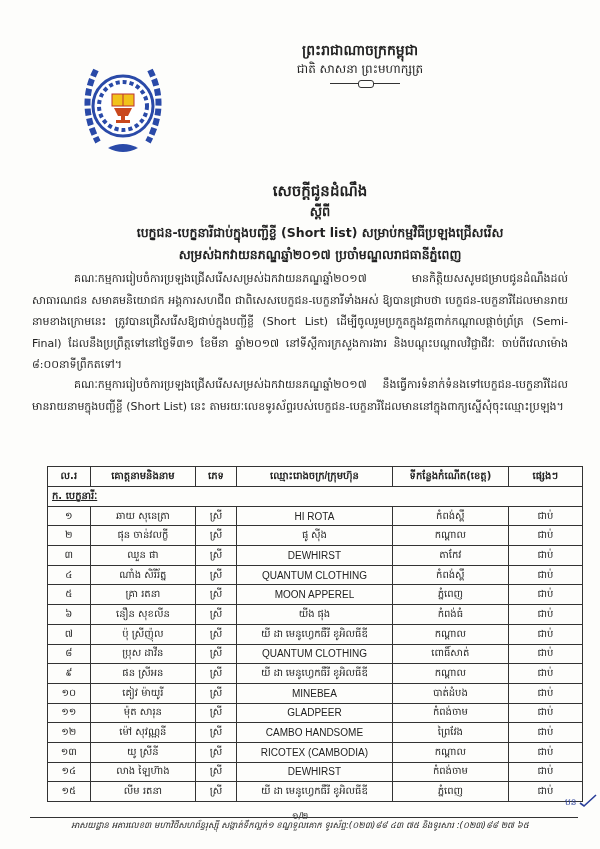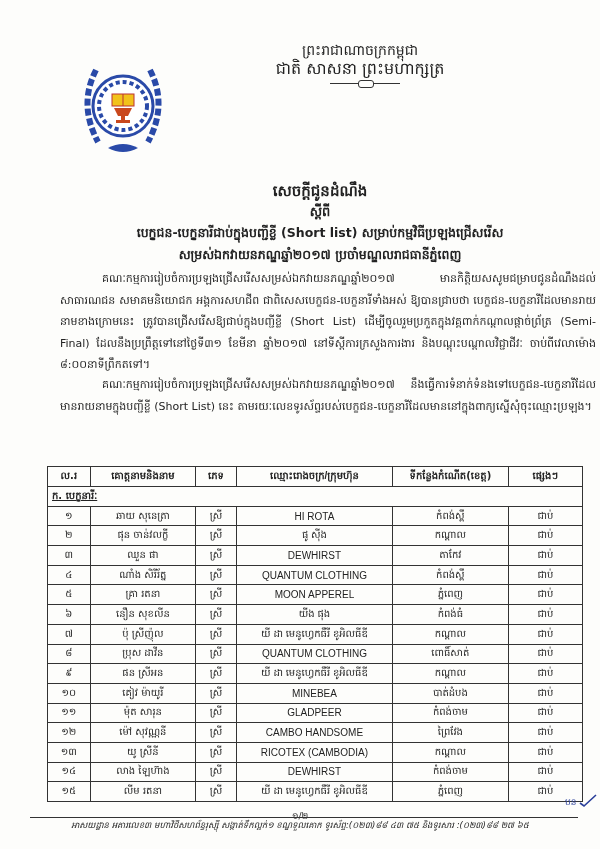--- a/index.html
+++ b/index.html
@@ -8,36 +8,36 @@
       background: #fdfdfb;
       font-family: "DejaVu Sans", sans-serif;
       color: #222;
       position: relative;
     }
     .page { position: absolute; inset: 0; }
     .kingdom {
       position: absolute; left: 0; width: 600px; top: 40px;
       text-align: center;
     }
-    .kingdom .k1 { font-size: 14px; font-weight: normal; line-height: 20px; margin-left: 120px; }
-    .kingdom .k2 { font-size: 16px; line-height: 18px; margin-left: 120px; }
+    .kingdom .k1 { font-size: 14px; font-weight: bold; line-height: 20px; margin-left: 120px; }
+    .kingdom .k2 { font-size: 12px; line-height: 18px; margin-left: 120px; }
     .kingdom .orn { margin: 2px auto 0; margin-left: 330px; width: 70px; height: 6px; position: relative; }
     .kingdom .orn::before { content: ""; position: absolute; left: 0; right: 0; top: 3px; border-top: 1px solid #333; }
     .kingdom .orn::after { content: ""; position: absolute; left: 28px; width: 14px; top: 0; height: 6px; border: 1px solid #333; border-radius: 3px; background: #fdfdfb; }
 
     .logo { position: absolute; left: 76px; top: 60px; width: 94px; height: 100px; }
 
     .ministry { position: absolute; left: 18px; top: 152px; font-size: 12px; font-weight: bold; }
 
     .title-block { position: absolute; left: 0; width: 600px; top: 180px; text-align: center; }
     .title-block .t1 { font-size: 15px; font-weight: bold; line-height: 22px; margin-left: 40px; }
     .title-block .t2 { font-size: 13px; font-weight: bold; line-height: 20px; margin-left: 40px; }
     .title-block .t3, .title-block .t4 { font-size: 12.5px; font-weight: bold; line-height: 22px; margin-left: 40px; }
 
-    .para { position: absolute; left: 60px; width: 536px; font-size: 11px; line-height: 21.5px; text-align: justify; }
+    .para { position: absolute; left: 32px; width: 536px; font-size: 11px; line-height: 21.5px; text-align: justify; }
     .para p { margin: 0; text-indent: 42px; }
     .p1 { top: 268px; }
     .p2 { top: 374px; }
 
     table.list {
       position: absolute; left: 47px; top: 466px; width: 536px;
       border-collapse: collapse; font-size: 10px;
     }
     table.list td, table.list th {
       border: 1px solid #333; padding: 0 4px; height: 18.7px; white-space: nowrap;

